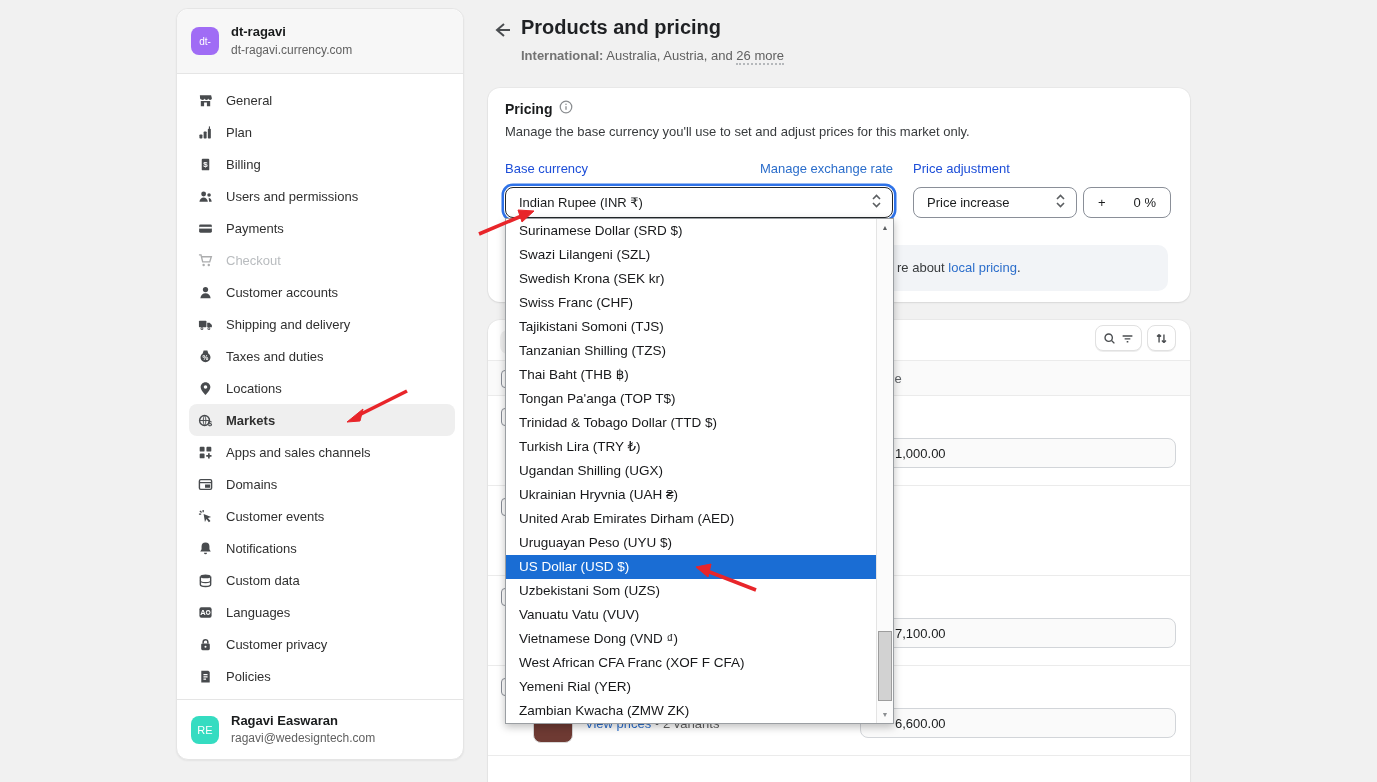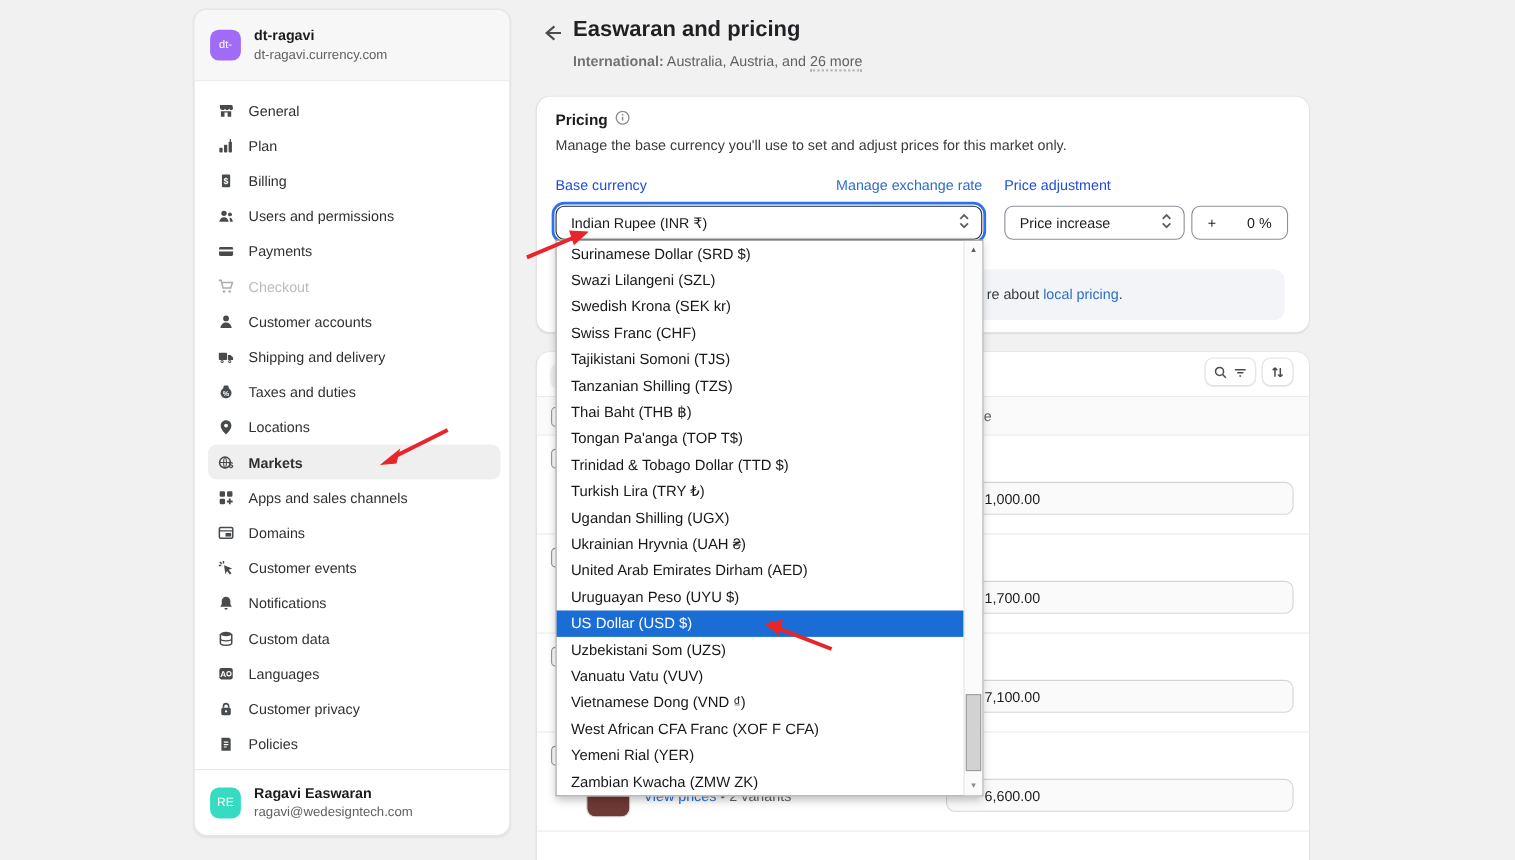--- a/index.html
+++ b/index.html
@@ -325,21 +325,21 @@
         <div class="user-email">ragavi@wedesigntech.com</div>
       </div>
     </div>
   </div>
 
   <div class="back-btn">
     <svg width="20" height="20" viewBox="0 0 20 20" fill="none" stroke="#4a4d50" stroke-width="2">
         <path d="M12 4l-7 6 7 6M5 10h13"></path>
       </svg>
   </div>
-  <div class="page-title">Easwaran and pricing</div>
+  <div class="page-title">Products and pricing</div>
   <div class="page-sub"><b>International:</b><span> Australia, Austria, and </span><span class="more-link">26 more</span></div>
 
   <div class="card pricing">
     <div class="pricing-title">
       <span>Pricing</span>
       <span><svg width="14" height="14" viewBox="0 0 16 16">
             <circle cx="8" cy="8" r="6.6" fill="none" stroke="#8a8d90" stroke-width="1.4"></circle>
             <path d="M8 7v4" stroke="#8a8d90" stroke-width="1.5"></path>
             <circle cx="8" cy="4.9" r="0.9" fill="#8a8d90"></circle>
           </svg></span>
@@ -402,23 +402,20 @@
     <div class="prow" style="top:76px;">
       <div class="checkbox"></div>
       <div class="thumb"></div>
       <div class="price-input">
           <span>1,000.00</span>
         </div>
     </div>
     <div class="prow" style="top:166px;">
       <div class="checkbox"></div>
       <div class="thumb"></div>
-      <div class="price-input">
-          <span>1,700.00</span>
-        </div>
     </div>
     <div class="prow" style="top:256px;">
       <div class="checkbox"></div>
       <div class="thumb"></div>
       <div class="price-input">
           <span>7,100.00</span>
         </div>
     </div>
     <div class="prow" style="top:346px;">
       <div class="checkbox"></div>

